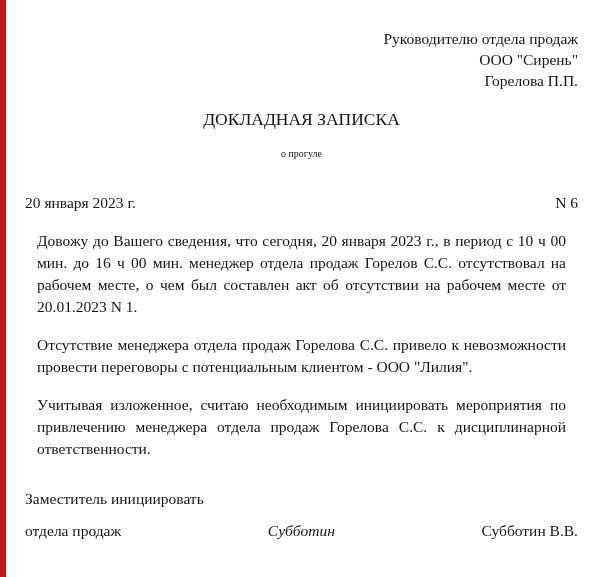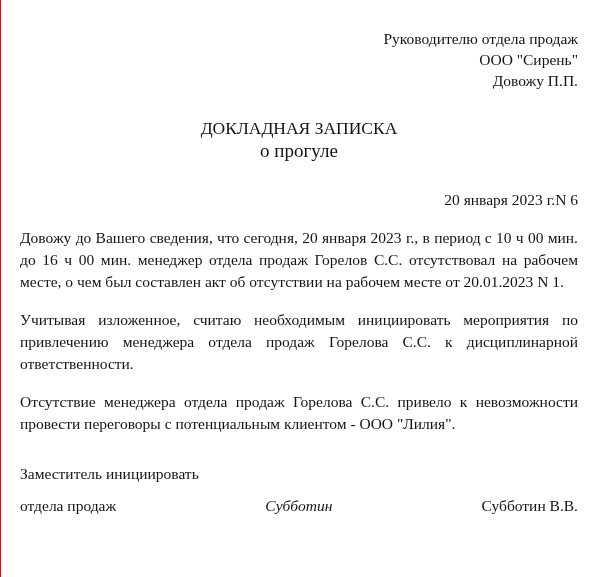--- a/index.html
+++ b/index.html
@@ -6,51 +6,51 @@
     margin: 0;
     padding: 0;
     background: #ffffff;
   }
   .page {
     position: relative;
     width: 600px;
     height: 577px;
     box-sizing: border-box;
     background: #ffffff;
-    border-left: 1px solid #b91c1c;
+    border-left: 6px solid #b91c1c;
     padding: 28px 22px 0 19px;
     font-family: "Liberation Serif", "DejaVu Serif", serif;
     font-size: 15.5px;
     line-height: 22px;
     color: #141414;
   }
   .recipient {
     text-align: right;
     line-height: 21px;
   }
   .doc-title {
     text-align: center;
     font-size: 17.5px;
     line-height: 22px;
-    margin-top: 26px;
+    margin-top: 17px;
     font-weight: normal;
   }
   .doc-subtitle {
     text-align: center;
-    font-size: 19px;
+    font-size: 10px;
     line-height: 20px;
-    margin-top: 2px;
+    margin-top: 14px;
   }
   .meta-row {
     display: flex;
-    justify-content: flex-end;
+    justify-content: space-between;
     margin-top: 28px;
   }
   .body-text p {
-    margin: 0;
+    margin: 12px;
     margin-top: 16px;
     text-align: justify;
   }
   .signature-block {
     margin-top: 28px;
   }
   .signature-row {
     display: flex;
     justify-content: space-between;
     align-items: baseline;
@@ -61,35 +61,35 @@
   }
 </style>
 </head>
 <body>
 
 <div class="page">
 
   <div class="recipient">
     <div>Руководителю отдела продаж</div>
     <div>ООО "Сирень"</div>
-    <div>Довожу П.П.</div>
+    <div>Горелова П.П.</div>
   </div>
 
   <div class="doc-title">ДОКЛАДНАЯ ЗАПИСКА</div>
   <div class="doc-subtitle">о прогуле</div>
 
   <div class="meta-row">
     <span>20 января 2023 г.</span>
     <span>N 6</span>
   </div>
 
   <div class="body-text">
     <p>Довожу до Вашего сведения, что сегодня, 20 января 2023 г., в период с 10 ч 00 мин. до 16 ч 00 мин. менеджер отдела продаж Горелов С.С. отсутствовал на рабочем месте, о чем был составлен акт об отсутствии на рабочем месте от 20.01.2023 N 1.</p>
+    <p>Отсутствие менеджера отдела продаж Горелова С.С. привело к невозможности провести переговоры с потенциальным клиентом - ООО "Лилия".</p>
     <p>Учитывая изложенное, считаю необходимым инициировать мероприятия по привлечению менеджера отдела продаж Горелова С.С. к дисциплинарной ответственности.</p>
-    <p>Отсутствие менеджера отдела продаж Горелова С.С. привело к невозможности провести переговоры с потенциальным клиентом - ООО "Лилия".</p>
   </div>
 
   <div class="signature-block">
     <div>Заместитель инициировать</div>
     <div class="signature-row">
       <span>отдела продаж</span>
       <span class="autograph">Субботин</span>
       <span>Субботин В.В.</span>
     </div>
   </div>

